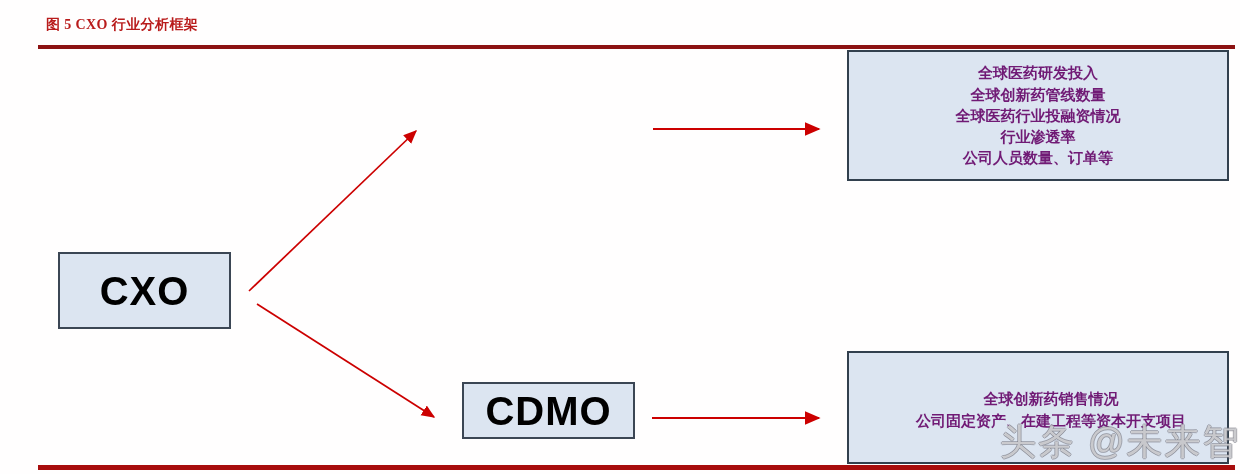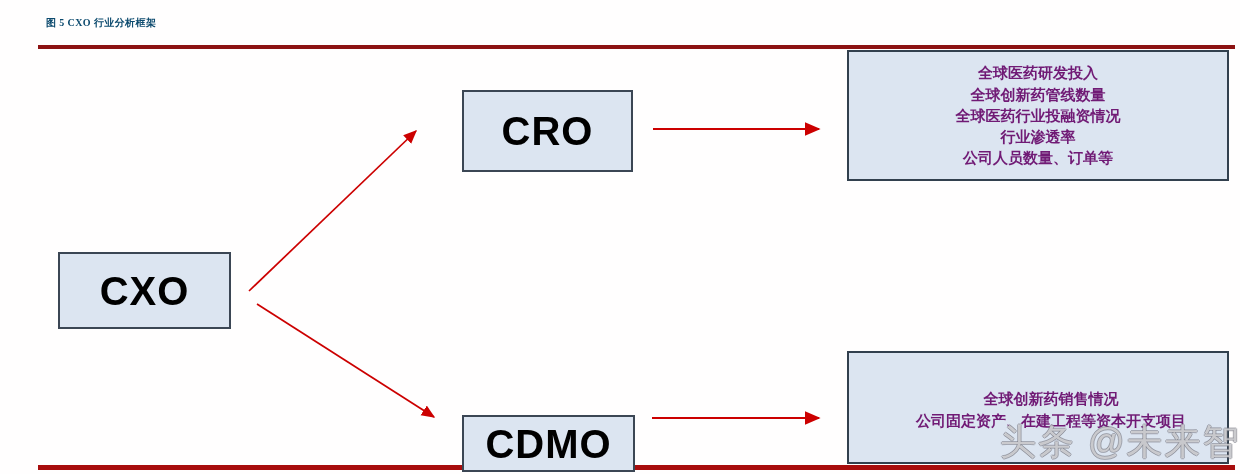--- a/index.html
+++ b/index.html
@@ -17,23 +17,23 @@
     background: #fffefe;
     overflow: hidden;
   }
 
   
   .caption {
     position: absolute;
     left: 46px;
     top: 16px;
     font-family: "Liberation Serif", "DejaVu Serif", serif;
-    font-size: 10px;
+    font-size: 14px;
     font-weight: 600;
-    color: #0c4a6e;
+    color: #b91c1c;
     letter-spacing: 0.4px;
     white-space: nowrap;
   }
 
   
   .rule {
     position: absolute;
     background: #8c1212;
   }
   .rule-top {
@@ -65,21 +65,21 @@
     font-family: "Liberation Sans", "DejaVu Sans", sans-serif;
     font-weight: bold;
     color: #000000;
     letter-spacing: 1px;
     line-height: 1;
   }
 
   
   #node-cxo  { left: 58px;  top: 252px; width: 173px; height: 77px; }
   #node-cro  { left: 462px; top: 90px;  width: 171px; height: 82px; }
-  #node-cdmo { left: 462px; top: 382px; width: 173px; height: 57px; margin-top: 33px; }
+  #node-cdmo { left: 462px; top: 382px; width: 173px; height: 57px; }
 
   #node-cxo  .node-label { font-size: 40px; }
   #node-cro  .node-label { font-size: 40px; }
   #node-cdmo .node-label { font-size: 40px; }
 
   
   .panel {
     position: absolute;
     background: #dce5f1;
     border: 2px solid #32404e;
@@ -157,23 +157,20 @@
 
     <line x1="653" y1="129" x2="819" y2="129" stroke="#cc0000" stroke-width="2" marker-end="url(#ah)"></line>
 
     <line x1="652" y1="418" x2="819" y2="418" stroke="#cc0000" stroke-width="2" marker-end="url(#ah)"></line>
   </svg>
 
   <div class="node" id="node-cxo">
     <span class="node-label">CXO</span>
   </div>
 
-  <div class="node" id="node-cro">
-    <span class="node-label">CRO</span>
-  </div>
 
   <div class="node" id="node-cdmo">
     <span class="node-label">CDMO</span>
   </div>
 
   <div class="panel" id="panel-cro">
     <div class="panel-lines">全球医药研发投入
 全球创新药管线数量
 全球医药行业投融资情况
 行业渗透率

